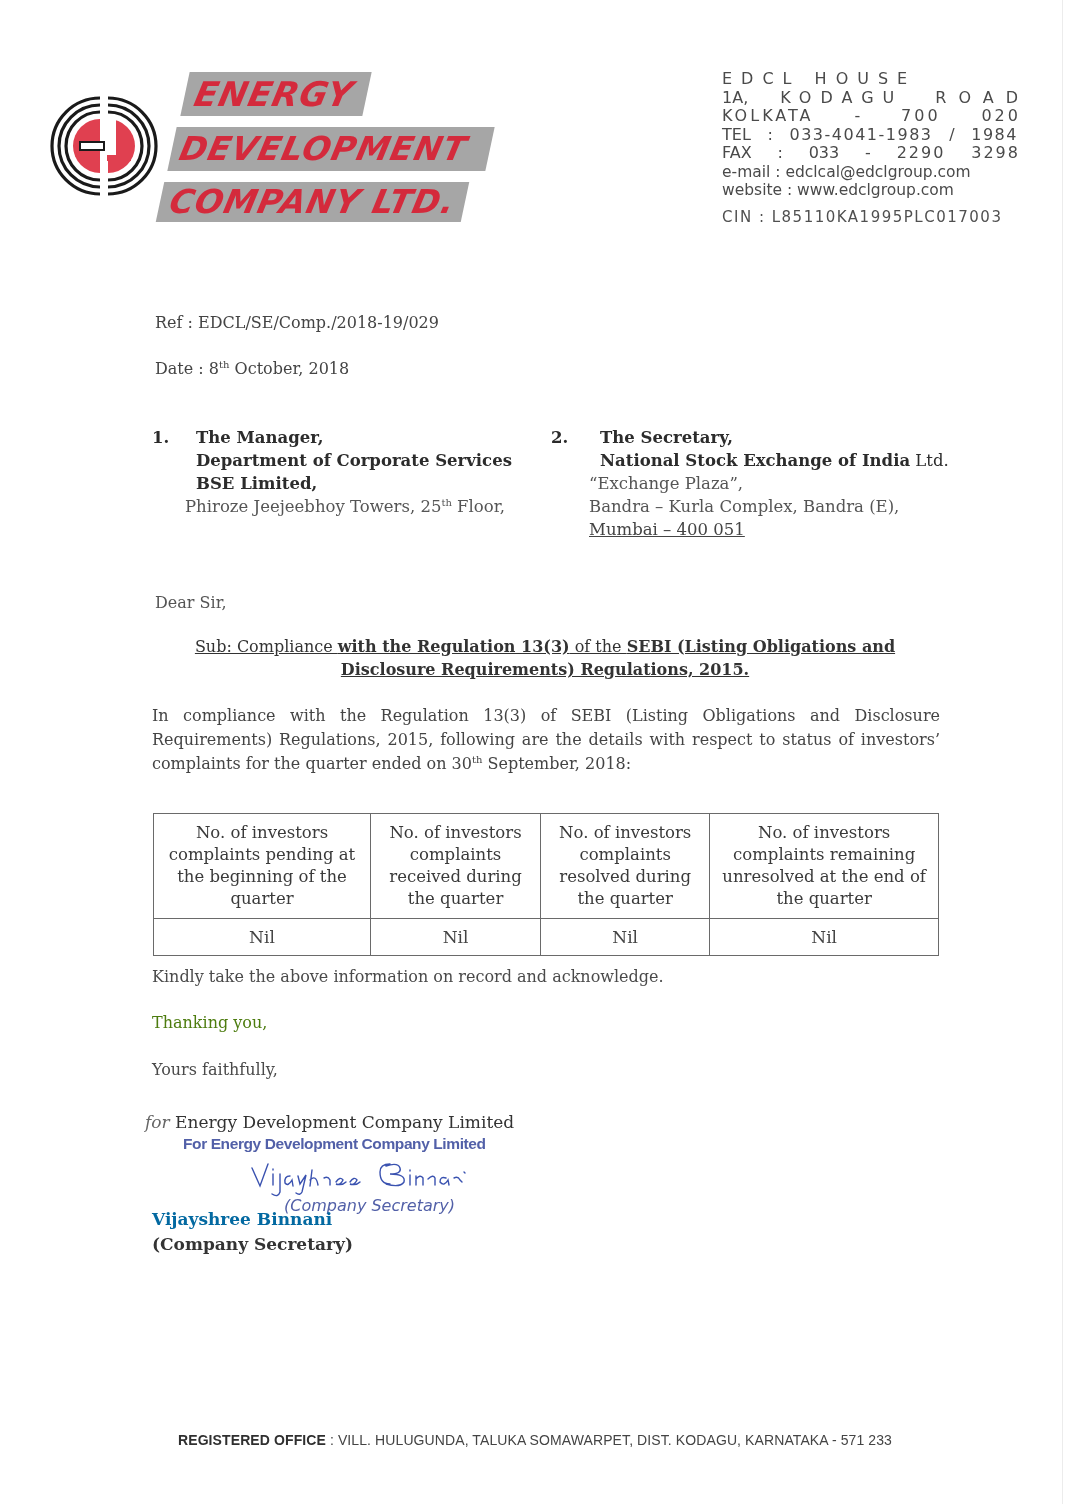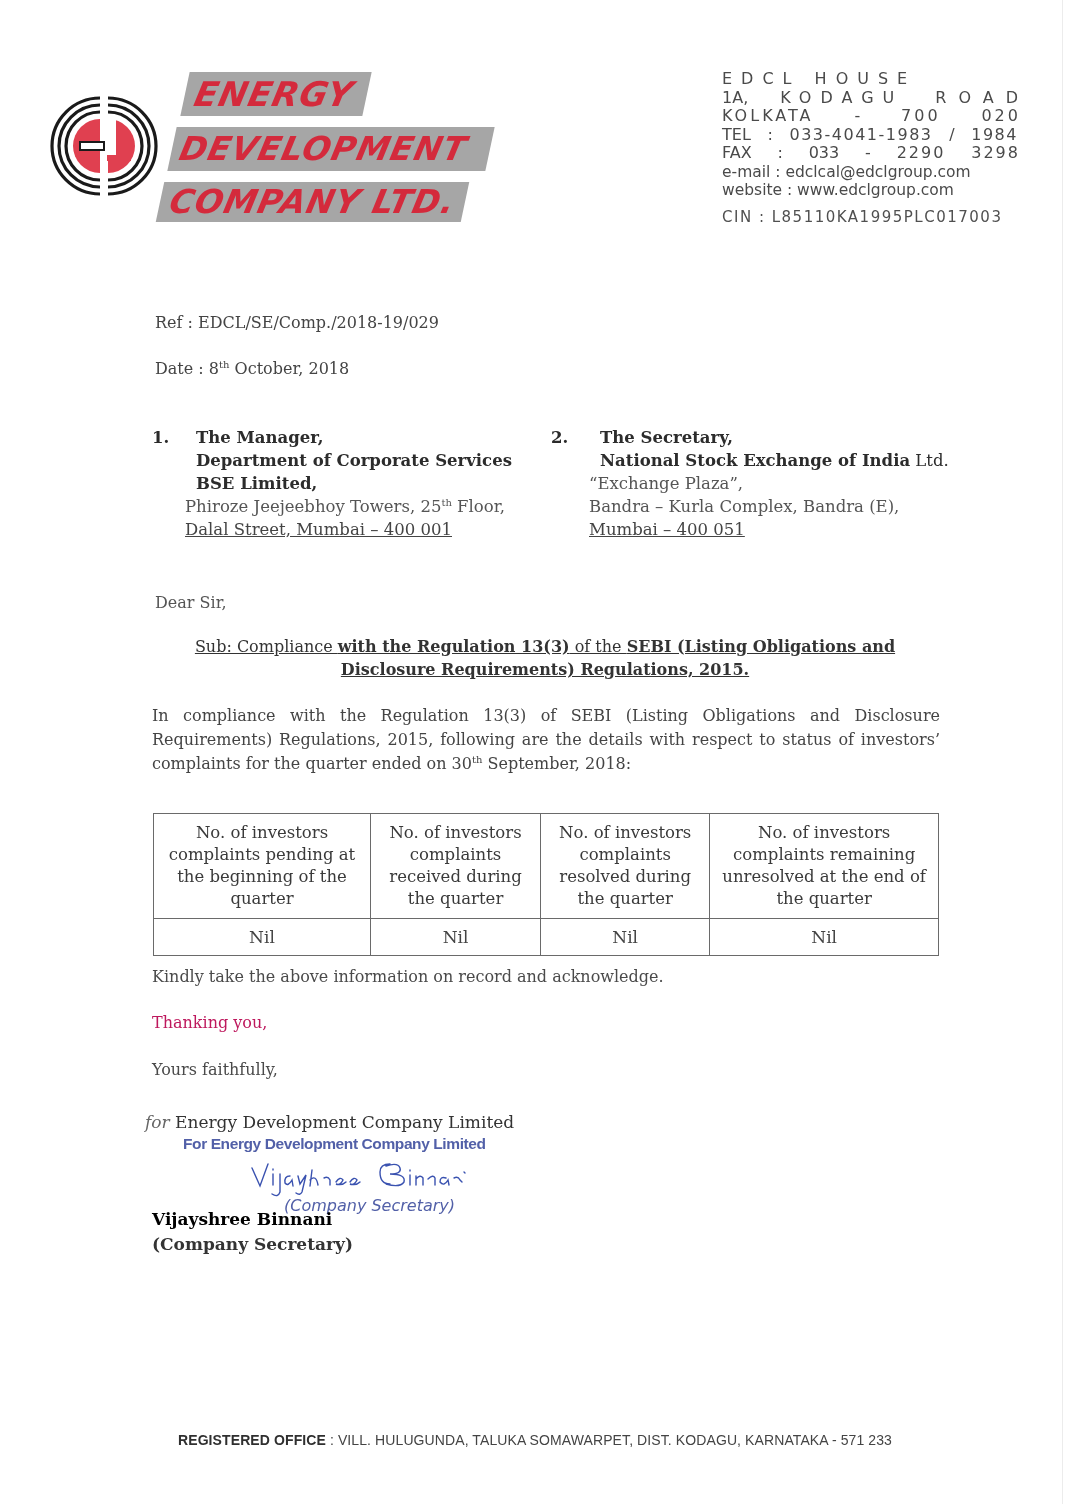--- a/index.html
+++ b/index.html
@@ -54,31 +54,31 @@
   .para { position: absolute; left: 152px; top: 704px; width: 788px; font-size: 16px; line-height: 24px;
           text-align: justify; color: #444; }
 
   
   .tbl { position: absolute; left: 153px; top: 797px; width: 786px; border-collapse: collapse; margin-top: 16px; }
   .tbl td, .tbl th { border: 1.5px solid #6a6a6a; text-align: center; padding: 0; }
   .tbl th { font-weight: normal; font-size: 16.5px; line-height: 22px; color: #3a3a3a; height: 104px; vertical-align: middle; }
   .tbl td { font-size: 17px; height: 36px; color: #444; }
 
   .kindly { left: 152px; top: 965px; color: #4a4a4a; }
-  .thanks { left: 152px; top: 1011px; color: #be185d; }
+  .thanks { left: 152px; top: 1011px; color: #4d7c0f; }
   .yours  { left: 152px; top: 1058px; color: #4a4a4a; }
 
   .for-co { position: absolute; left: 145px; top: 1111px; font-size: 17px; line-height: 23px; color: #333; white-space: nowrap; }
   .for-co i { color: #666; }
   .stamp { position: absolute; left: 183px; top: 1135px; font-family: "Liberation Sans", "DejaVu Sans", sans-serif;
            font-weight: bold; font-size: 15.5px; color: #5260a8; letter-spacing: -0.4px; white-space: nowrap; }
   .signature { position: absolute; left: 240px; top: 1158px; width: 240px; height: 40px; }
   .stamp-title { position: absolute; left: 284px; top: 1196px; font-family: "DejaVu Sans", "Liberation Sans", sans-serif;
            font-style: italic; font-size: 16px; color: #5260a8; white-space: nowrap; }
-  .signer { position: absolute; left: 152px; top: 1207px; font-size: 17px; line-height: 25px; color: #000000; font-weight: bold; white-space: nowrap; }
+  .signer { position: absolute; left: 152px; top: 1207px; font-size: 17px; line-height: 25px; color: #0369a1; font-weight: bold; white-space: nowrap; }
   .signer-title { position: absolute; left: 152px; top: 1232px; font-size: 17px; line-height: 25px; color: #333; font-weight: bold; white-space: nowrap; }
 
   .footer { position: absolute; left: 120px; top: 1432px; width: 830px; text-align: center;
             font-family: "Liberation Sans", "DejaVu Sans", sans-serif; font-size: 14px; color: #444; letter-spacing: 0.1px; white-space: nowrap; }
   .footer b { color: #2f2f2f; }
 </style>
 </head>
 <body>
 
 <div class="page">
@@ -150,21 +150,20 @@
     <span>Date : </span><span>8</span><sup>th</sup><span> October, 2018</span>
   </div>
 
   <div class="recipient r1">
     <span class="num">1.</span>
     <div class="lines">
       <div class="b">The Manager,</div>
       <div class="b">Department of Corporate Services</div>
       <div class="b">BSE Limited,</div>
       <div class="n"><span>Phiroze Jeejeebhoy Towers, 25</span><sup>th</sup><span> Floor,</span></div>
-      <div class="u">Dalal Street, Mumbai – 400 001</div>
     </div>
   </div>
 
   <div class="recipient r2">
     <span class="num">2.</span>
     <div class="lines">
       <div class="b">The Secretary,</div>
       <div class="b"><span>National Stock Exchange of India</span><span style="font-weight:normal"> Ltd.</span></div>
       <div class="n">“Exchange Plaza”,</div>
       <div class="n">Bandra – Kurla Complex, Bandra (E),</div>

